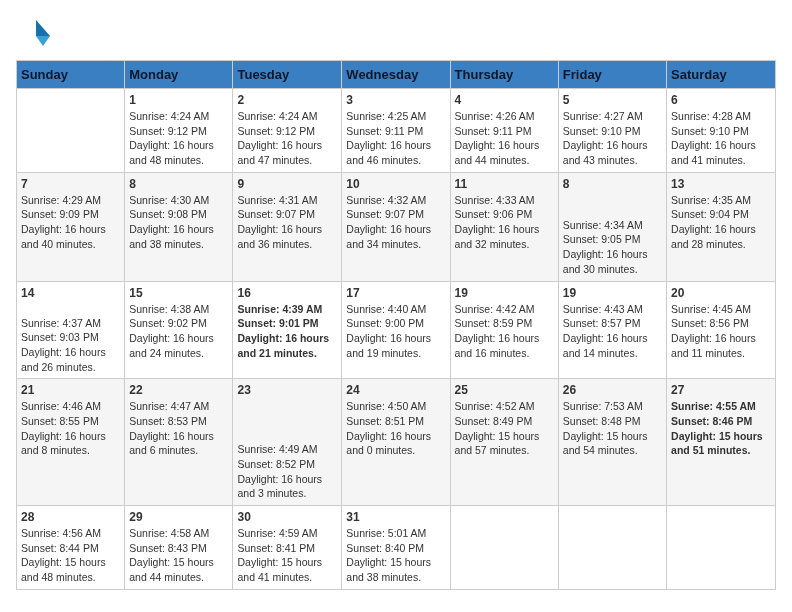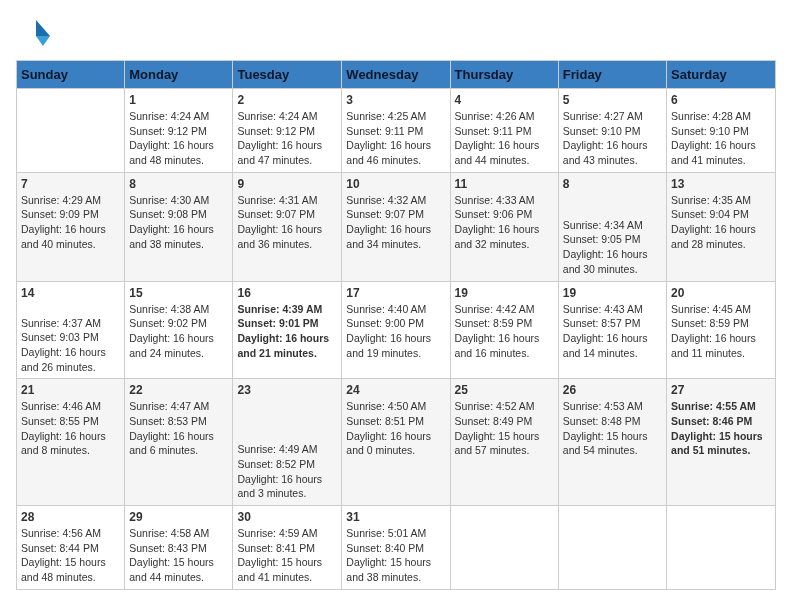--- a/index.html
+++ b/index.html
@@ -249,21 +249,21 @@
         <td>
           <span class="day-num">19</span>
           <div class="cell-content" style="white-space: pre-line;">Sunrise: 4:43 AM
 Sunset: 8:57 PM
 Daylight: 16 hours
 and 14 minutes.</div>
         </td>
         <td>
           <span class="day-num">20</span>
           <div class="cell-content" style="white-space: pre-line;">Sunrise: 4:45 AM
-Sunset: 8:59 PM
+Sunset: 8:56 PM
 Daylight: 16 hours
 and 11 minutes.</div>
         </td>
       </tr>
       <tr>
         <td>
           <span class="day-num">21</span>
           <div class="cell-content" style="white-space: pre-line;">Sunrise: 4:46 AM
 Sunset: 8:55 PM
 Daylight: 16 hours
@@ -292,21 +292,21 @@
         </td>
         <td>
           <span class="day-num">25</span>
           <div class="cell-content" style="white-space: pre-line;">Sunrise: 4:52 AM
 Sunset: 8:49 PM
 Daylight: 15 hours
 and 57 minutes.</div>
         </td>
         <td>
           <span class="day-num">26</span>
-          <div class="cell-content" style="white-space: pre-line;">Sunrise: 4:53 AM
+          <div class="cell-content" style="white-space: pre-line;">Sunrise: 7:53 AM
 Sunset: 8:48 PM
 Daylight: 15 hours
 and 54 minutes.</div>
         </td>
         <td>
           <span class="day-num">27</span>
           <div class="cell-content" style="white-space: pre-line; font-weight: bold;">Sunrise: 4:55 AM
 Sunset: 8:46 PM
 Daylight: 15 hours
 and 51 minutes.</div>

